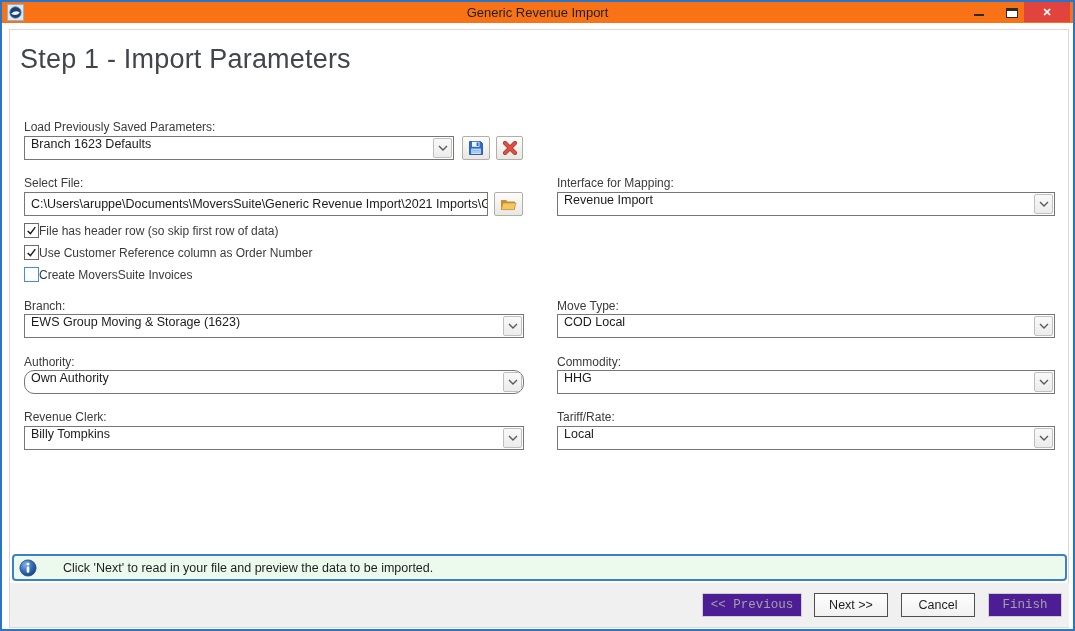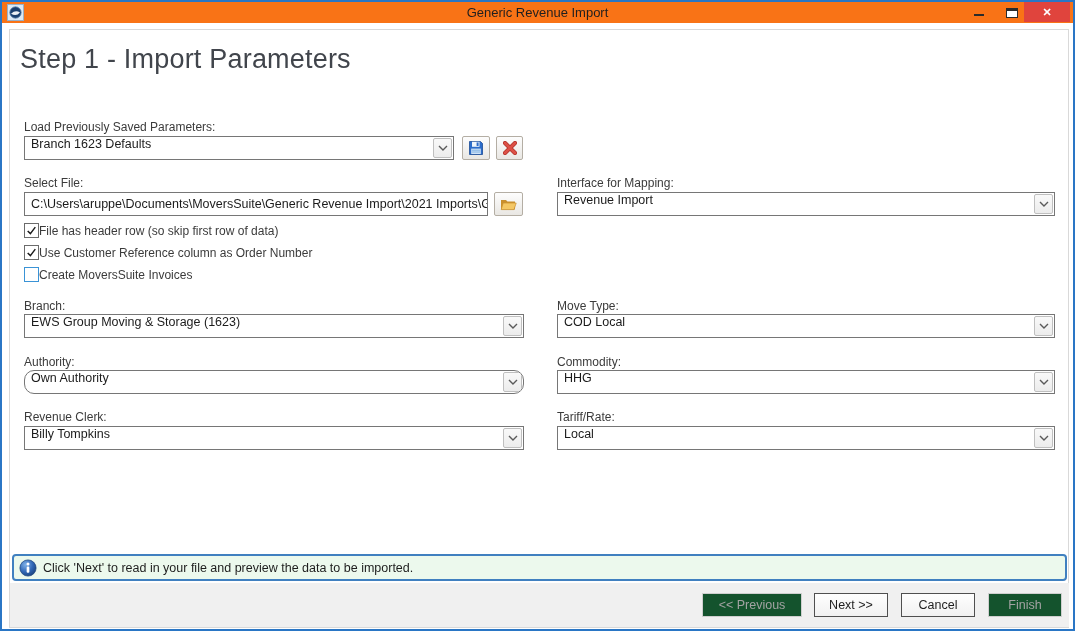--- a/index.html
+++ b/index.html
@@ -50,32 +50,32 @@
   .cbrow { position:absolute; display:flex; align-items:center; }
   .cb { width:15px; height:15px; background:#fff; border:1px solid #6b6b6b; display:flex; align-items:center; justify-content:center; }
   .cb:not(.checked) { border-color:#3a93d6; }
   .cb .check { display:none; }
   .cb.checked .check { display:block; }
   .cbrow .cblabel { font-size:12px; color:#3b3b3b; white-space:nowrap; }
   
   .msgbar {
     position:absolute; left:10px; top:552px; width:1055px; height:27px;
     background:#ecf9ed; border:2px solid #4080c0; border-radius:4px;
-    display:flex; align-items:center;
+    display:flex; align-items:center;gap:20px;
   }
   .msgbar .txt { font-size:12.5px; color:#1e1e1e; margin-left:6px; }
   .info-icon { width:18px; height:18px; margin-left:5px; flex:0 0 auto; }
   
   .footer { position:absolute; left:8px; top:581px; width:1059px; height:44px; background:#f0f0f0; }
   .wiz-btn {
     position:absolute; top:591px; height:24px; font-size:12.5px; text-align:center;
     display:flex; align-items:center; justify-content:center;
     border:1px solid #4f4f4f; background:linear-gradient(#fefefe,#f1f1f1); color:#1e1e1e;
   }
-  .wiz-btn.disabled { border-color:#cfcfcf; background:#14532d; color:#a3a3a3; }
+  .wiz-btn.disabled { border-color:#cfcfcf; background:#4c1d95; color:#a3a3a3;font-family:Liberation Mono, monospace; }
   .b-prev { left:700px; width:100px; }
   .b-next { left:812px; width:74px; }
   .b-cancel { left:899px; width:74px; }
   .b-finish { left:986px; width:74px; }
 </style>
 </head>
 <body>
 
 <div id="window">
 

